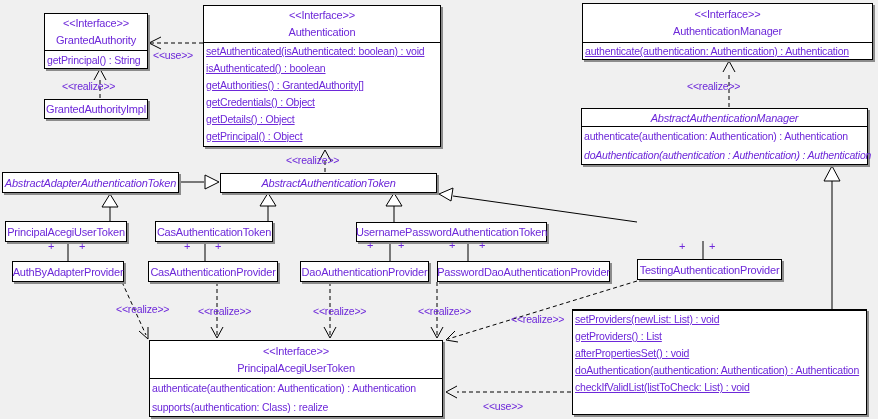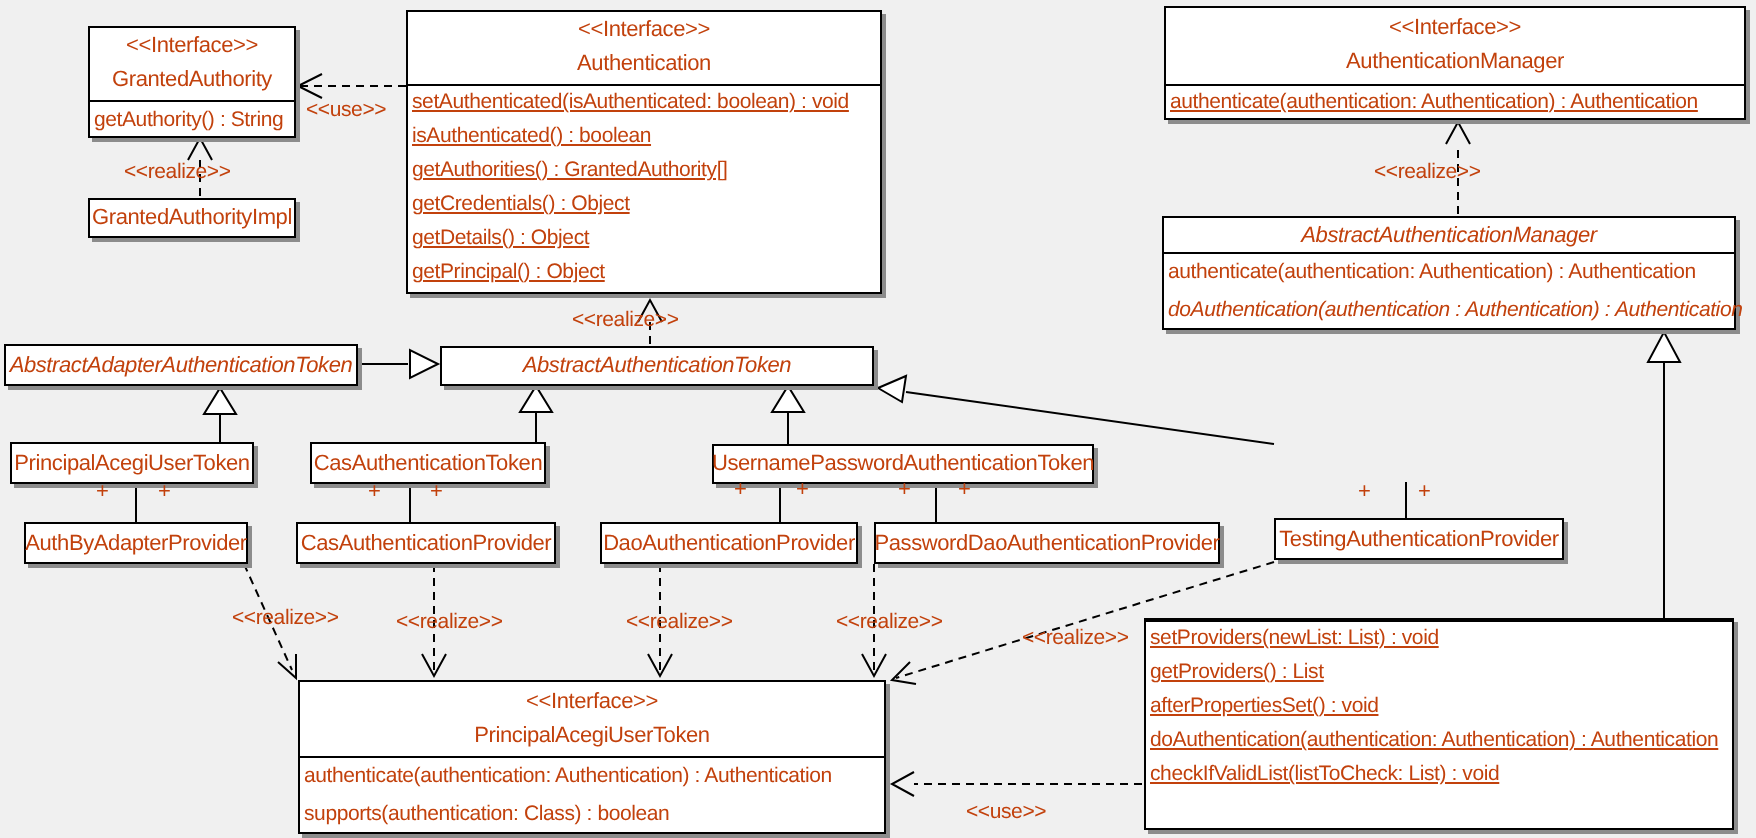--- a/index.html
+++ b/index.html
@@ -1,20 +1,20 @@
 <!DOCTYPE html>
 <html><head>
 <meta charset="utf-8">
 <style>
   html,body{margin:0;padding:0;}
   #canvas{
     position:relative;width:878px;height:419px;overflow:hidden;
     background:#f0f0f0;
     font-family:"Liberation Sans",sans-serif;
-    color:#c2410c;
+    color:#6d28d9;
   }
   svg.wires{position:absolute;left:0;top:0;z-index:1;}
   .box{
     position:absolute;background:#fff;border:1px solid #000;
     box-shadow:2px 2px 0 #8c8c8c;box-sizing:border-box;z-index:2;
   }
   .head{box-sizing:border-box;padding-top:1px;}
   .stereo,.cname{
     text-align:center;font-size:11px;line-height:17px;height:17px;
     white-space:nowrap;overflow:visible;letter-spacing:-0.2px;
@@ -121,21 +121,21 @@
         <polyline points="455,331 446,340 458,342"></polyline>
     </g>
   </svg>
 
   <div class="box rows18" style="left:44px;top:13px;width:104px;height:56px">
     <div class="head" style="height:36px">
       <div class="stereo">&lt;&lt;Interface&gt;&gt;</div>
       <div class="cname">GrantedAuthority</div>
     </div>
     <div class="body">
-      <div class="row">getAuthority() : String</div>
+      <div class="row">getPrincipal() : String</div>
     </div>
   </div>
 
   <div class="box simple" style="left:44px;top:99px;width:104px;height:20px">
     <div class="cname">GrantedAuthorityImpl</div>
   </div>
 
   <div class="box rows17" style="left:203px;top:5px;width:238px;height:142px">
     <div class="head" style="height:36px">
       <div class="stereo">&lt;&lt;Interface&gt;&gt;</div>
@@ -205,21 +205,21 @@
     <div class="cname">TestingAuthenticationProvider</div>
   </div>
 
   <div class="box rows19" style="left:149px;top:340px;width:294px;height:77px">
     <div class="head" style="height:37px;padding-top:2px">
       <div class="stereo">&lt;&lt;Interface&gt;&gt;</div>
       <div class="cname">PrincipalAcegiUserToken</div>
     </div>
     <div class="body">
       <div class="row">authenticate(authentication: Authentication) : Authentication</div>
-      <div class="row">supports(authentication: Class) : boolean</div>
+      <div class="row">supports(authentication: Class) : realize</div>
     </div>
   </div>
 
   <div class="box rows17" style="left:572px;top:309px;width:295px;height:106px">
     <div class="body">
       <div class="row">setProviders(newList: List) : void</div>
       <div class="row">getProviders() : List</div>
       <div class="row">afterPropertiesSet() : void</div>
       <div class="row">doAuthentication(authentication: Authentication) : Authentication</div>
       <div class="row">checkIfValidList(listToCheck: List) : void</div>

